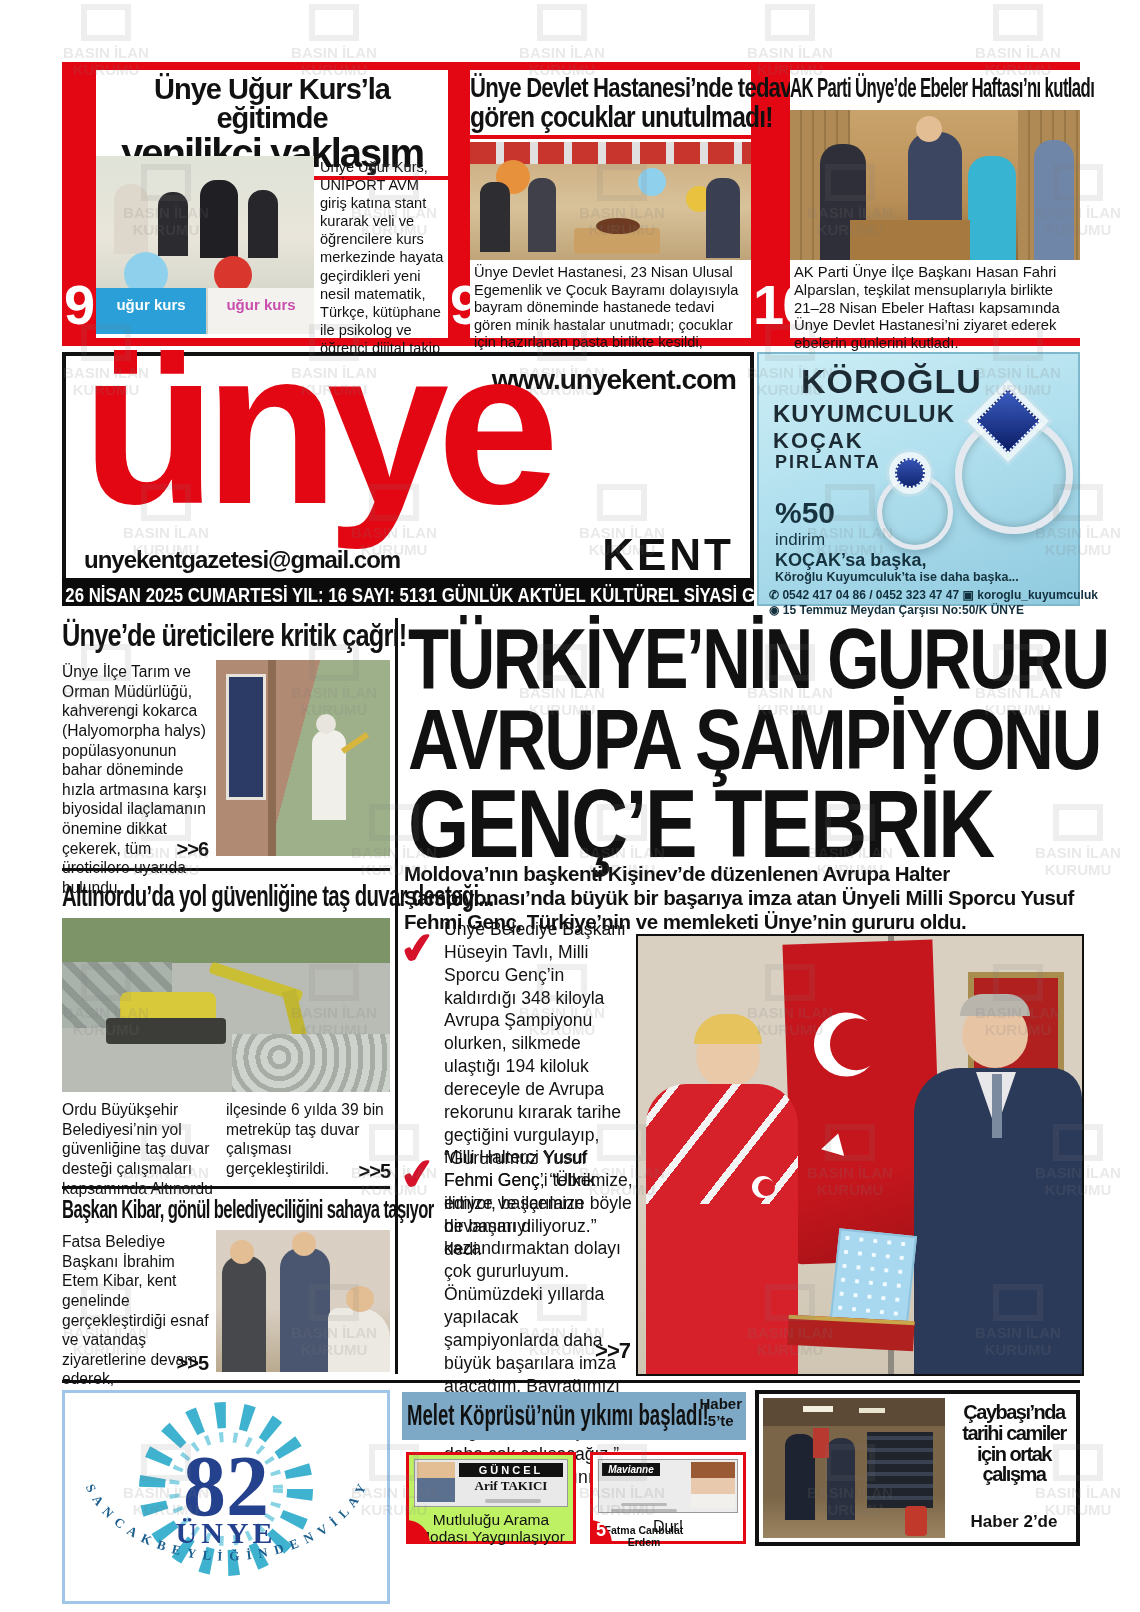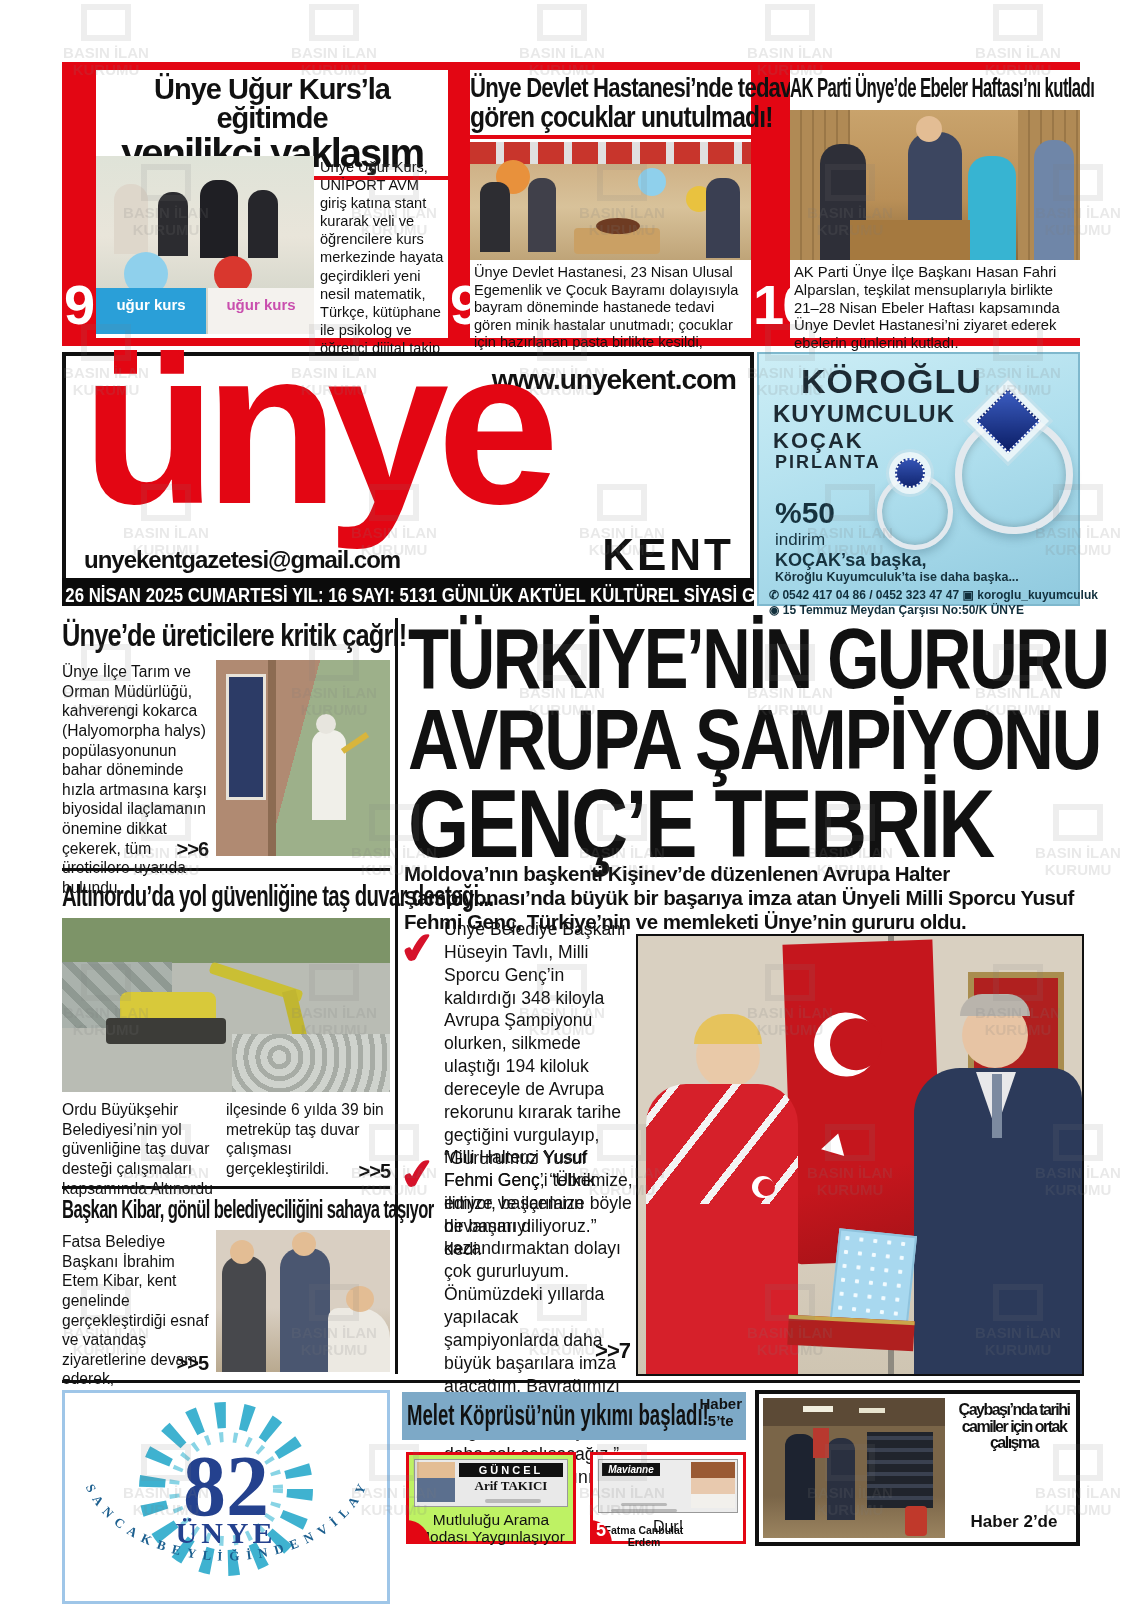--- a/index.html
+++ b/index.html
@@ -268,21 +268,21 @@
   <div class="abs" style="left:755px;top:1390px;width:325px;height:156px;background:#fff;border:4px solid #101010;box-sizing:border-box;">
     <div class="photo" style="left:4px;top:4px;width:182px;height:140px;background:linear-gradient(180deg,#5c4a36 0 20%,#7a6548 20% 70%,#9b8460 100%);">
       <div class="abs" style="left:40px;top:8px;width:30px;height:6px;background:#f2efdf;"></div>
       <div class="abs" style="left:96px;top:10px;width:26px;height:5px;background:#e8e4cf;"></div>
       <div class="abs" style="left:22px;top:36px;width:30px;height:86px;background:#1d2330;border-radius:12px 12px 0 0;"></div>
       <div class="abs" style="left:64px;top:40px;width:28px;height:82px;background:#2a3040;border-radius:12px 12px 0 0;"></div>
       <div class="abs" style="left:50px;top:30px;width:16px;height:30px;background:#b8392f;"></div>
       <div class="abs" style="left:104px;top:34px;width:66px;height:76px;background:repeating-linear-gradient(0deg,#20242c 0 8px,#3a4150 8px 12px);"></div>
       <div class="abs" style="left:142px;top:108px;width:22px;height:30px;background:#c0392b;border-radius:4px;"></div>
     </div>
-    <div class="abs cond" style="left:192px;top:8px;width:126px;font-size:16px;text-align:center;line-height:1.04;letter-spacing:-1.5px;">Çaybaşı’nda tarihi camiler için ortak çalışma</div>
+    <div class="abs cond" style="left:192px;top:8px;width:126px;font-size:20px;text-align:center;line-height:1.04;letter-spacing:-1.5px;">Çaybaşı’nda tarihi camiler için ortak çalışma</div>
     <div class="abs b" style="left:192px;top:118px;width:126px;font-size:17px;text-align:center;">Haber 2’de</div>
   </div>
 
   <div id="wm-layer">
       <div class="wm" style="left: 10px; top: 4px;">
         <div class="wm-cube"></div>
         <div>BASIN İLAN</div>
         <div>KURUMU</div>
       </div>
       <div class="wm" style="left: 238px; top: 4px;">

